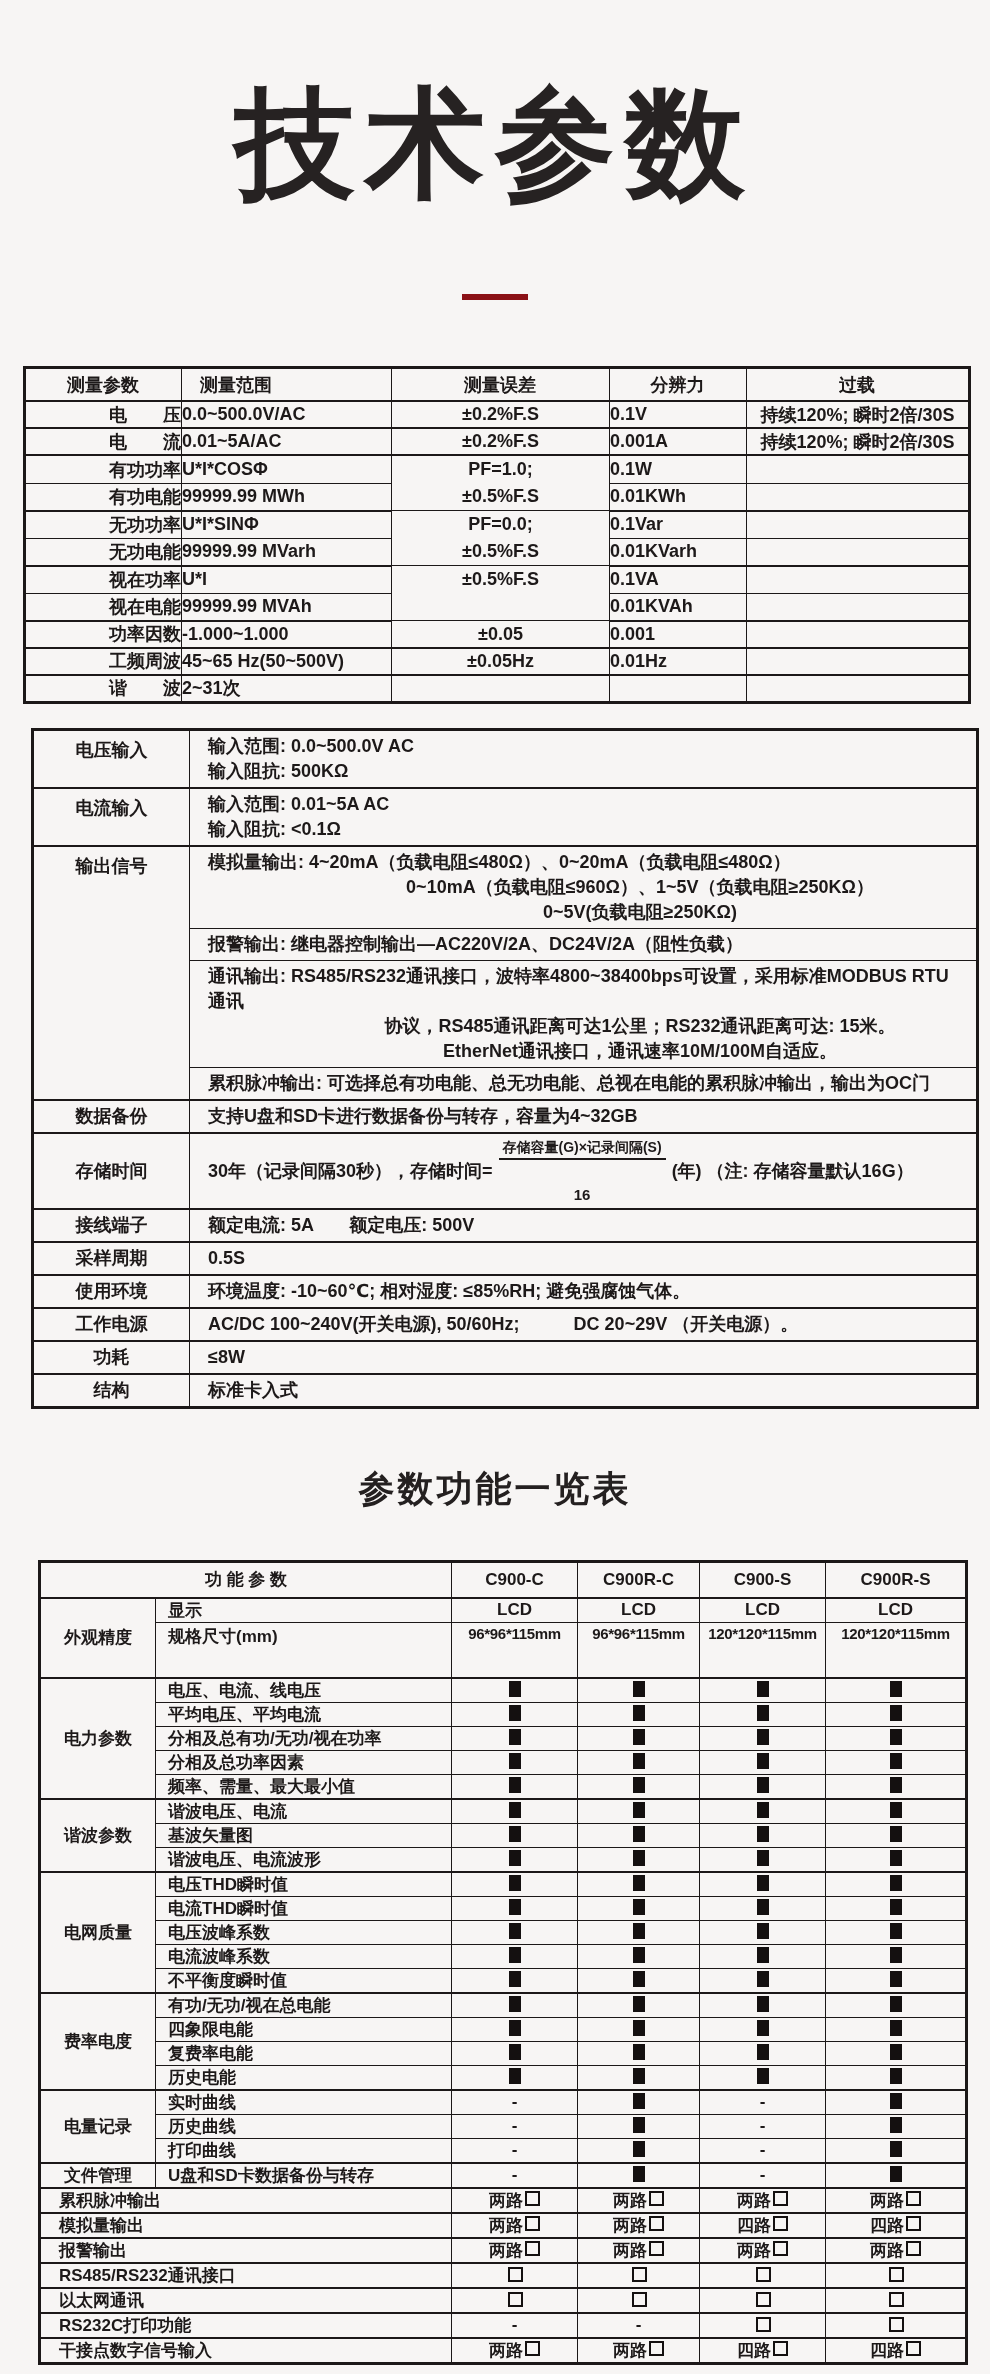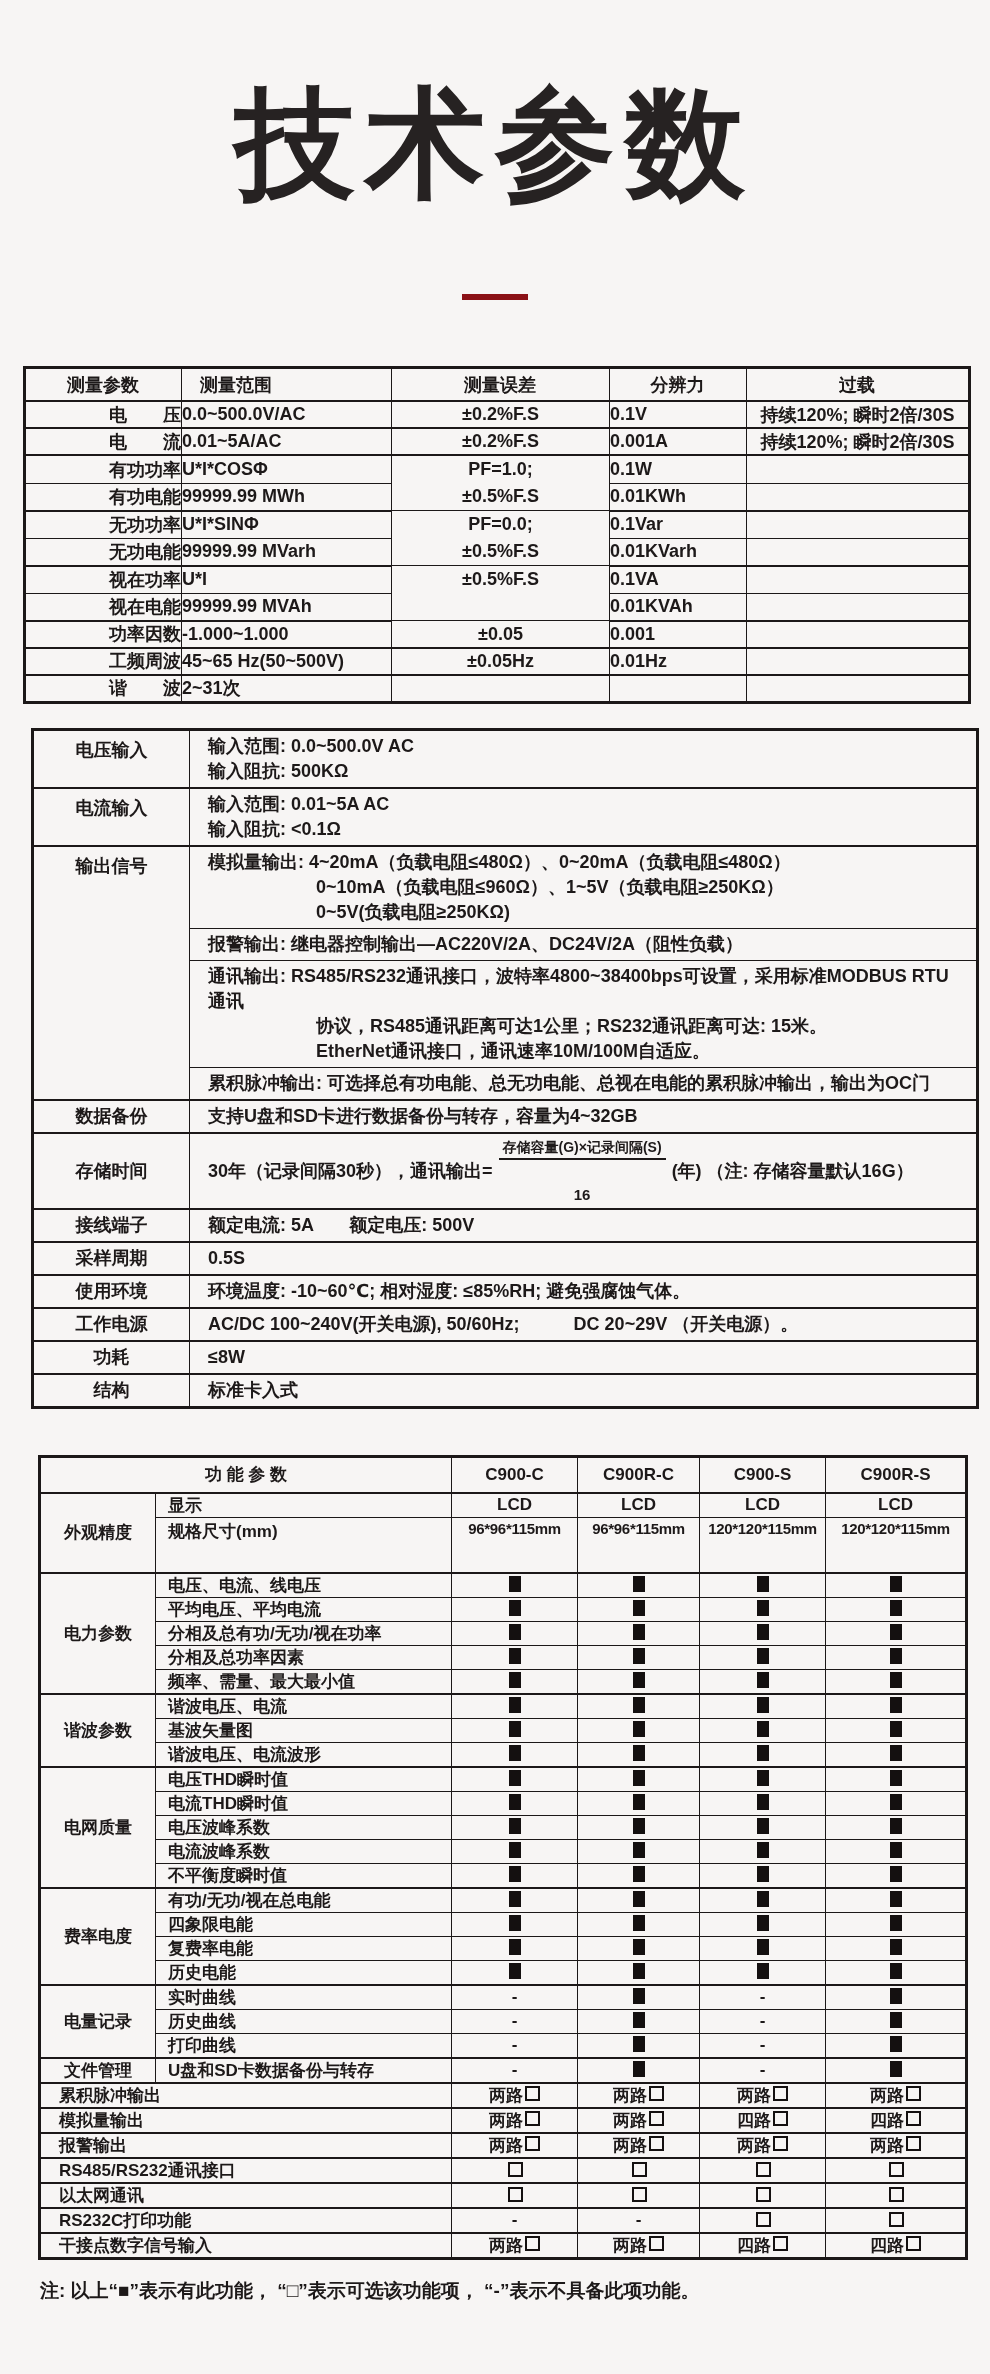--- a/index.html
+++ b/index.html
@@ -35,21 +35,21 @@
   .mline{height:27px;line-height:27px;text-align:center;}
 
   
   table.spec{margin:24px 0 0 31px;width:945px;border:3px solid #1c1818;font-size:18px;}
   .spec td{border-left:1px solid #1c1818;border-bottom:2px solid #1c1818;vertical-align:middle;}
   .spec tr.subrow td{border-bottom-width:1px;}
   .spec tr td.label{border-bottom-width:2px;text-align:center;}
   .spec td.label.va-top{vertical-align:top;padding-top:7px;}
   .spec td.content{padding:3px 12px 3px 18px;}
   .spec .line{line-height:25px;}
-  .spec .line.cont{margin-left:108px;}
+  .spec .line.cont{margin-left:108px;text-align:center;}
   .fracline{display:flex;align-items:center;min-height:44px;line-height:20px;}
   .frac{display:inline-flex;flex-direction:column;align-items:center;margin:0 6px;font-size:14px;gap:24px;}
   .frac .num{border-bottom:2px solid #1c1818;padding:0 4px 1px;}
   .frac .den{padding-top:1px;font-size:15px;}
 
   .sec-title{margin:56px 0 0;text-align:center;font-size:36px;font-weight:bold;letter-spacing:3px;color:#242020;}
 
   
   table.func{margin:46px 0 0 38px;width:927px;border:3px solid #1c1818;font-size:17px;}
   .func th{height:32px;border-bottom:2px solid #1c1818;text-align:center;font-size:17px;}
@@ -227,21 +227,21 @@
         <tr>
           <td class="label" rowspan="1">数据备份</td>
           <td class="content">
             <div class="line">支持U盘和SD卡进行数据备份与转存，容量为4~32GB</div>
           </td>
         </tr>
         <tr>
           <td class="label" rowspan="1">存储时间</td>
           <td class="content">
             <div class="fracline">
-              <span>30年（记录间隔30秒），通讯输出=</span>
+              <span>30年（记录间隔30秒），存储时间=</span>
               <span class="frac">
                 <span class="num">存储容量(G)×记录间隔(S)</span>
                 <span class="den">16</span>
               </span>
               <span>(年) （注: 存储容量默认16G）</span>
             </div>
           </td>
         </tr>
         <tr>
           <td class="label" rowspan="1">接线端子</td>
@@ -275,20 +275,21 @@
         </tr>
         <tr>
           <td class="label" rowspan="1">结构</td>
           <td class="content">
             <div class="line">标准卡入式</div>
           </td>
         </tr>
       </tbody>
   </table>
 
+  <h2 class="sec-title">参数功能一览表</h2>
 
   <table class="tbl func">
     <colgroup>
       <col style="width:116px">
         <col style="width:296px">
         <col style="width:126px">
         <col style="width:122px">
         <col style="width:126px">
         <col style="width:141px">
     </colgroup>

